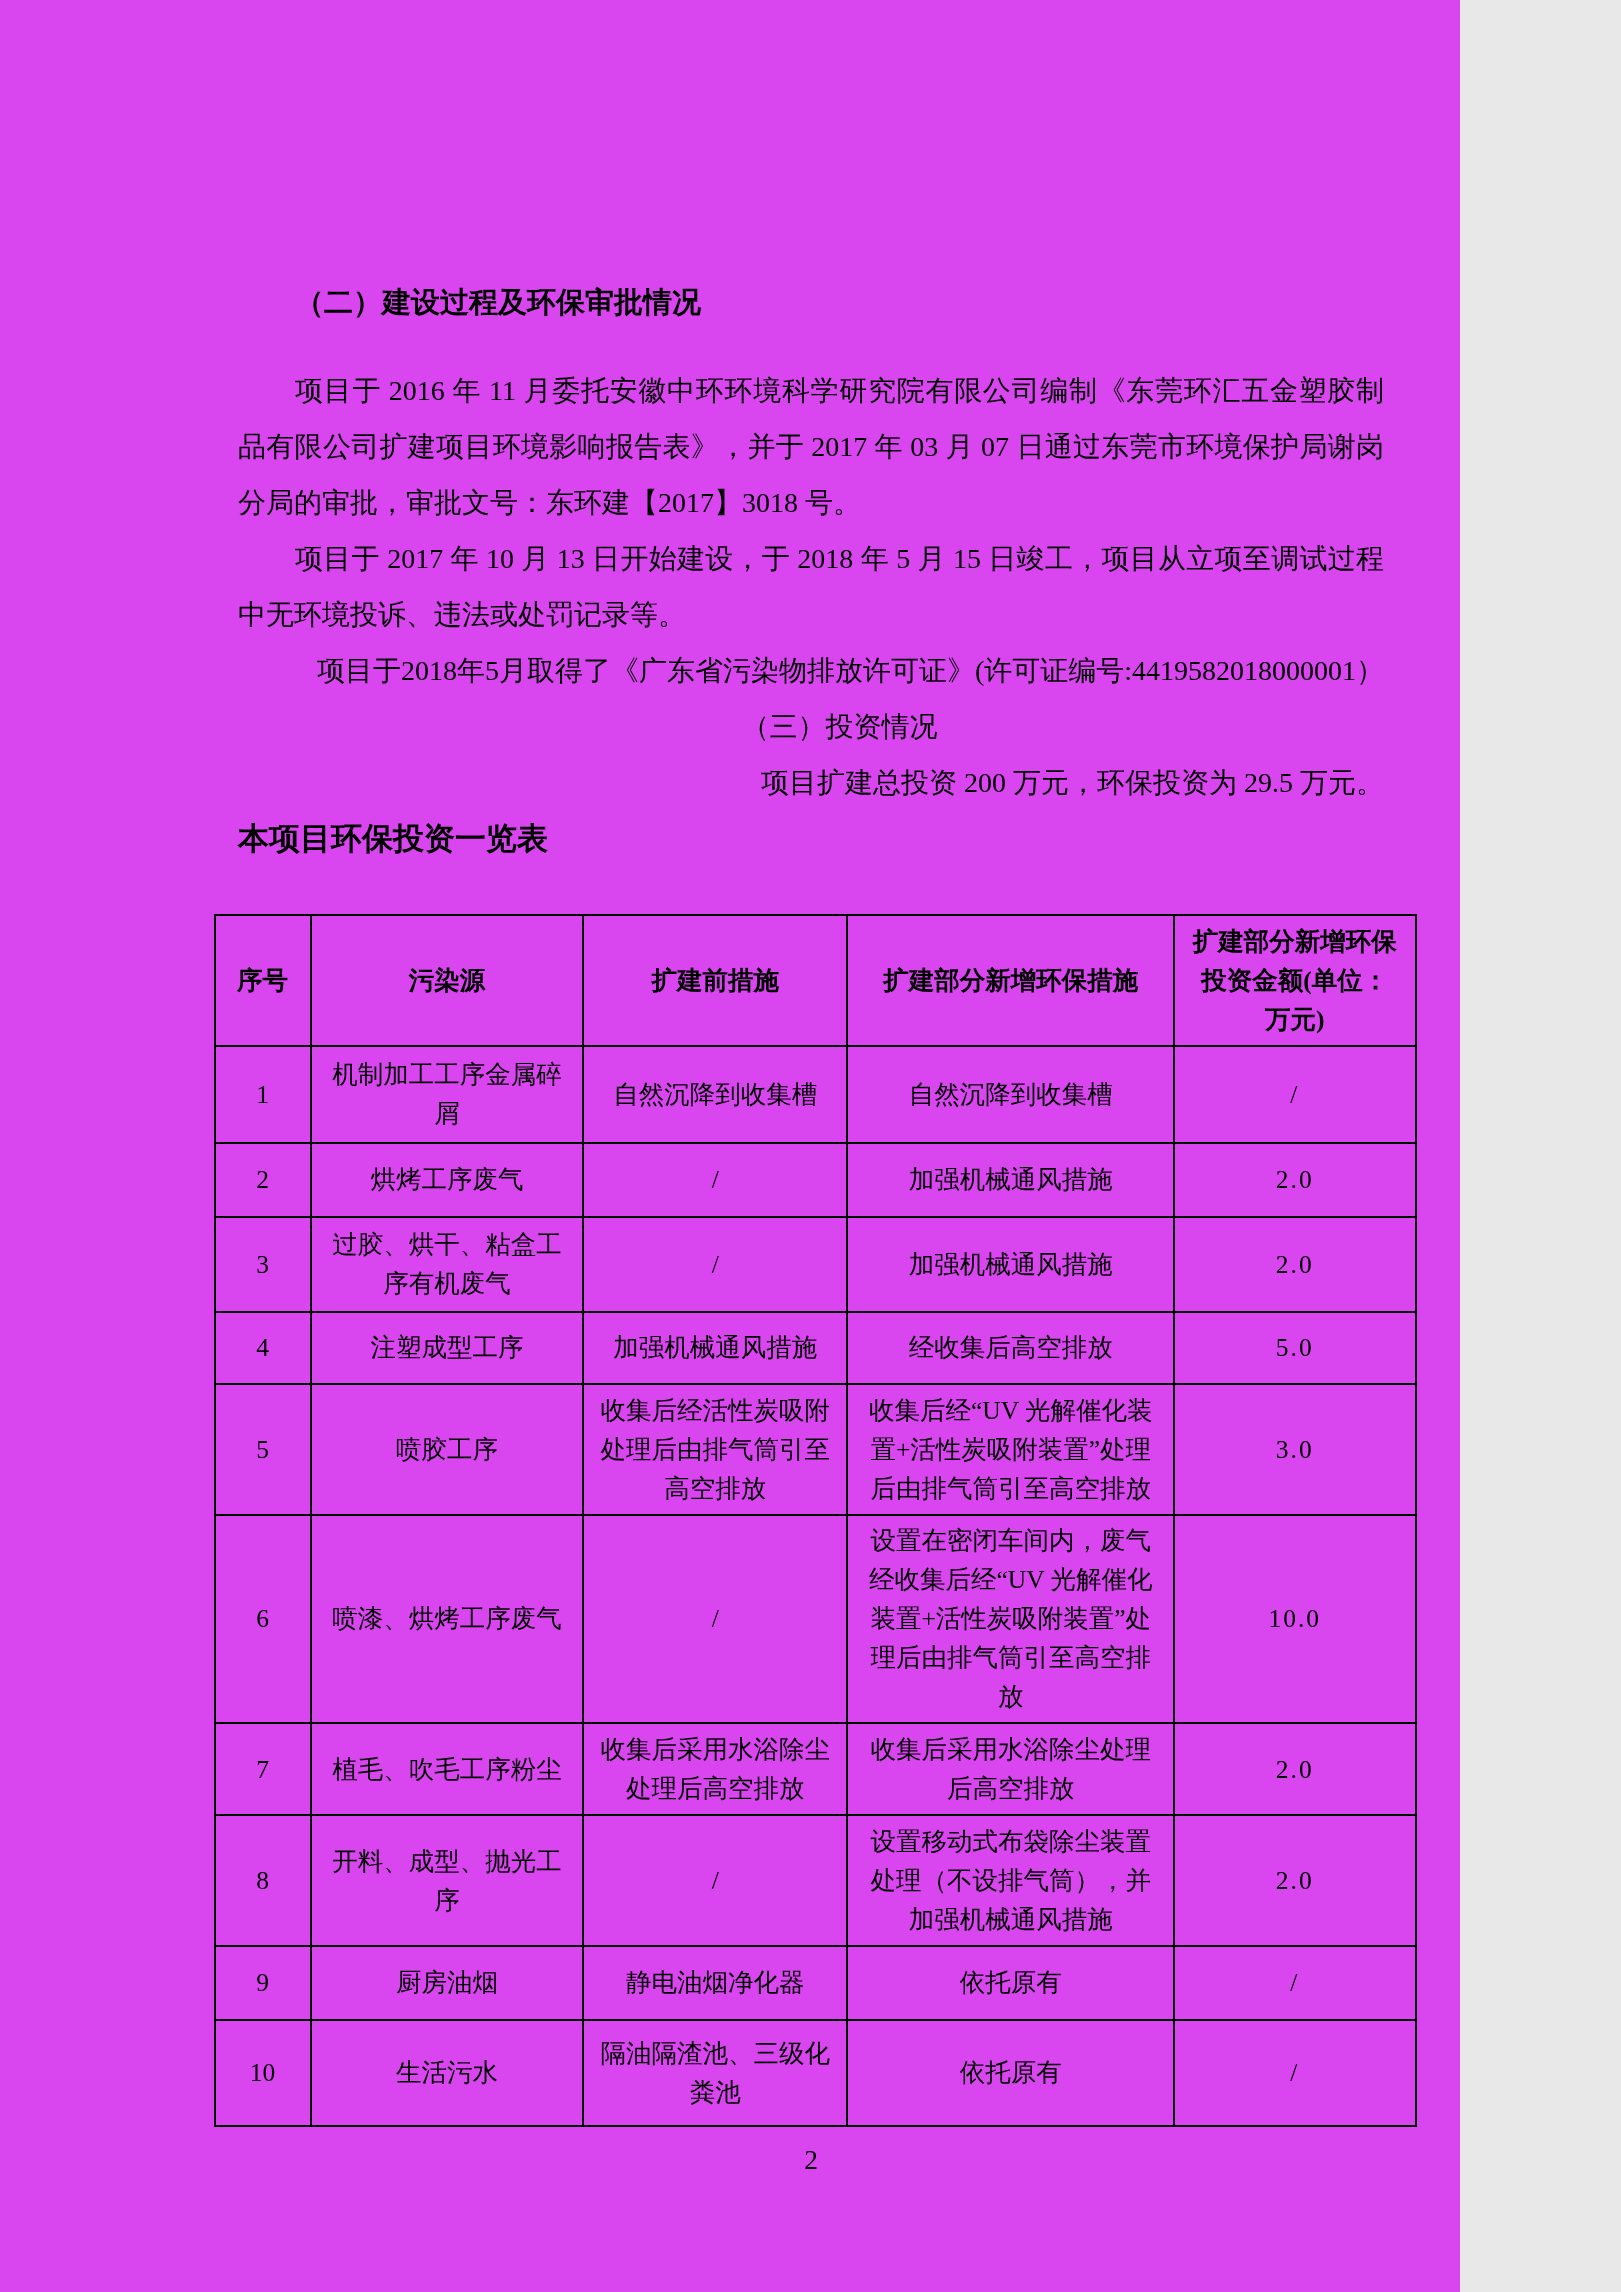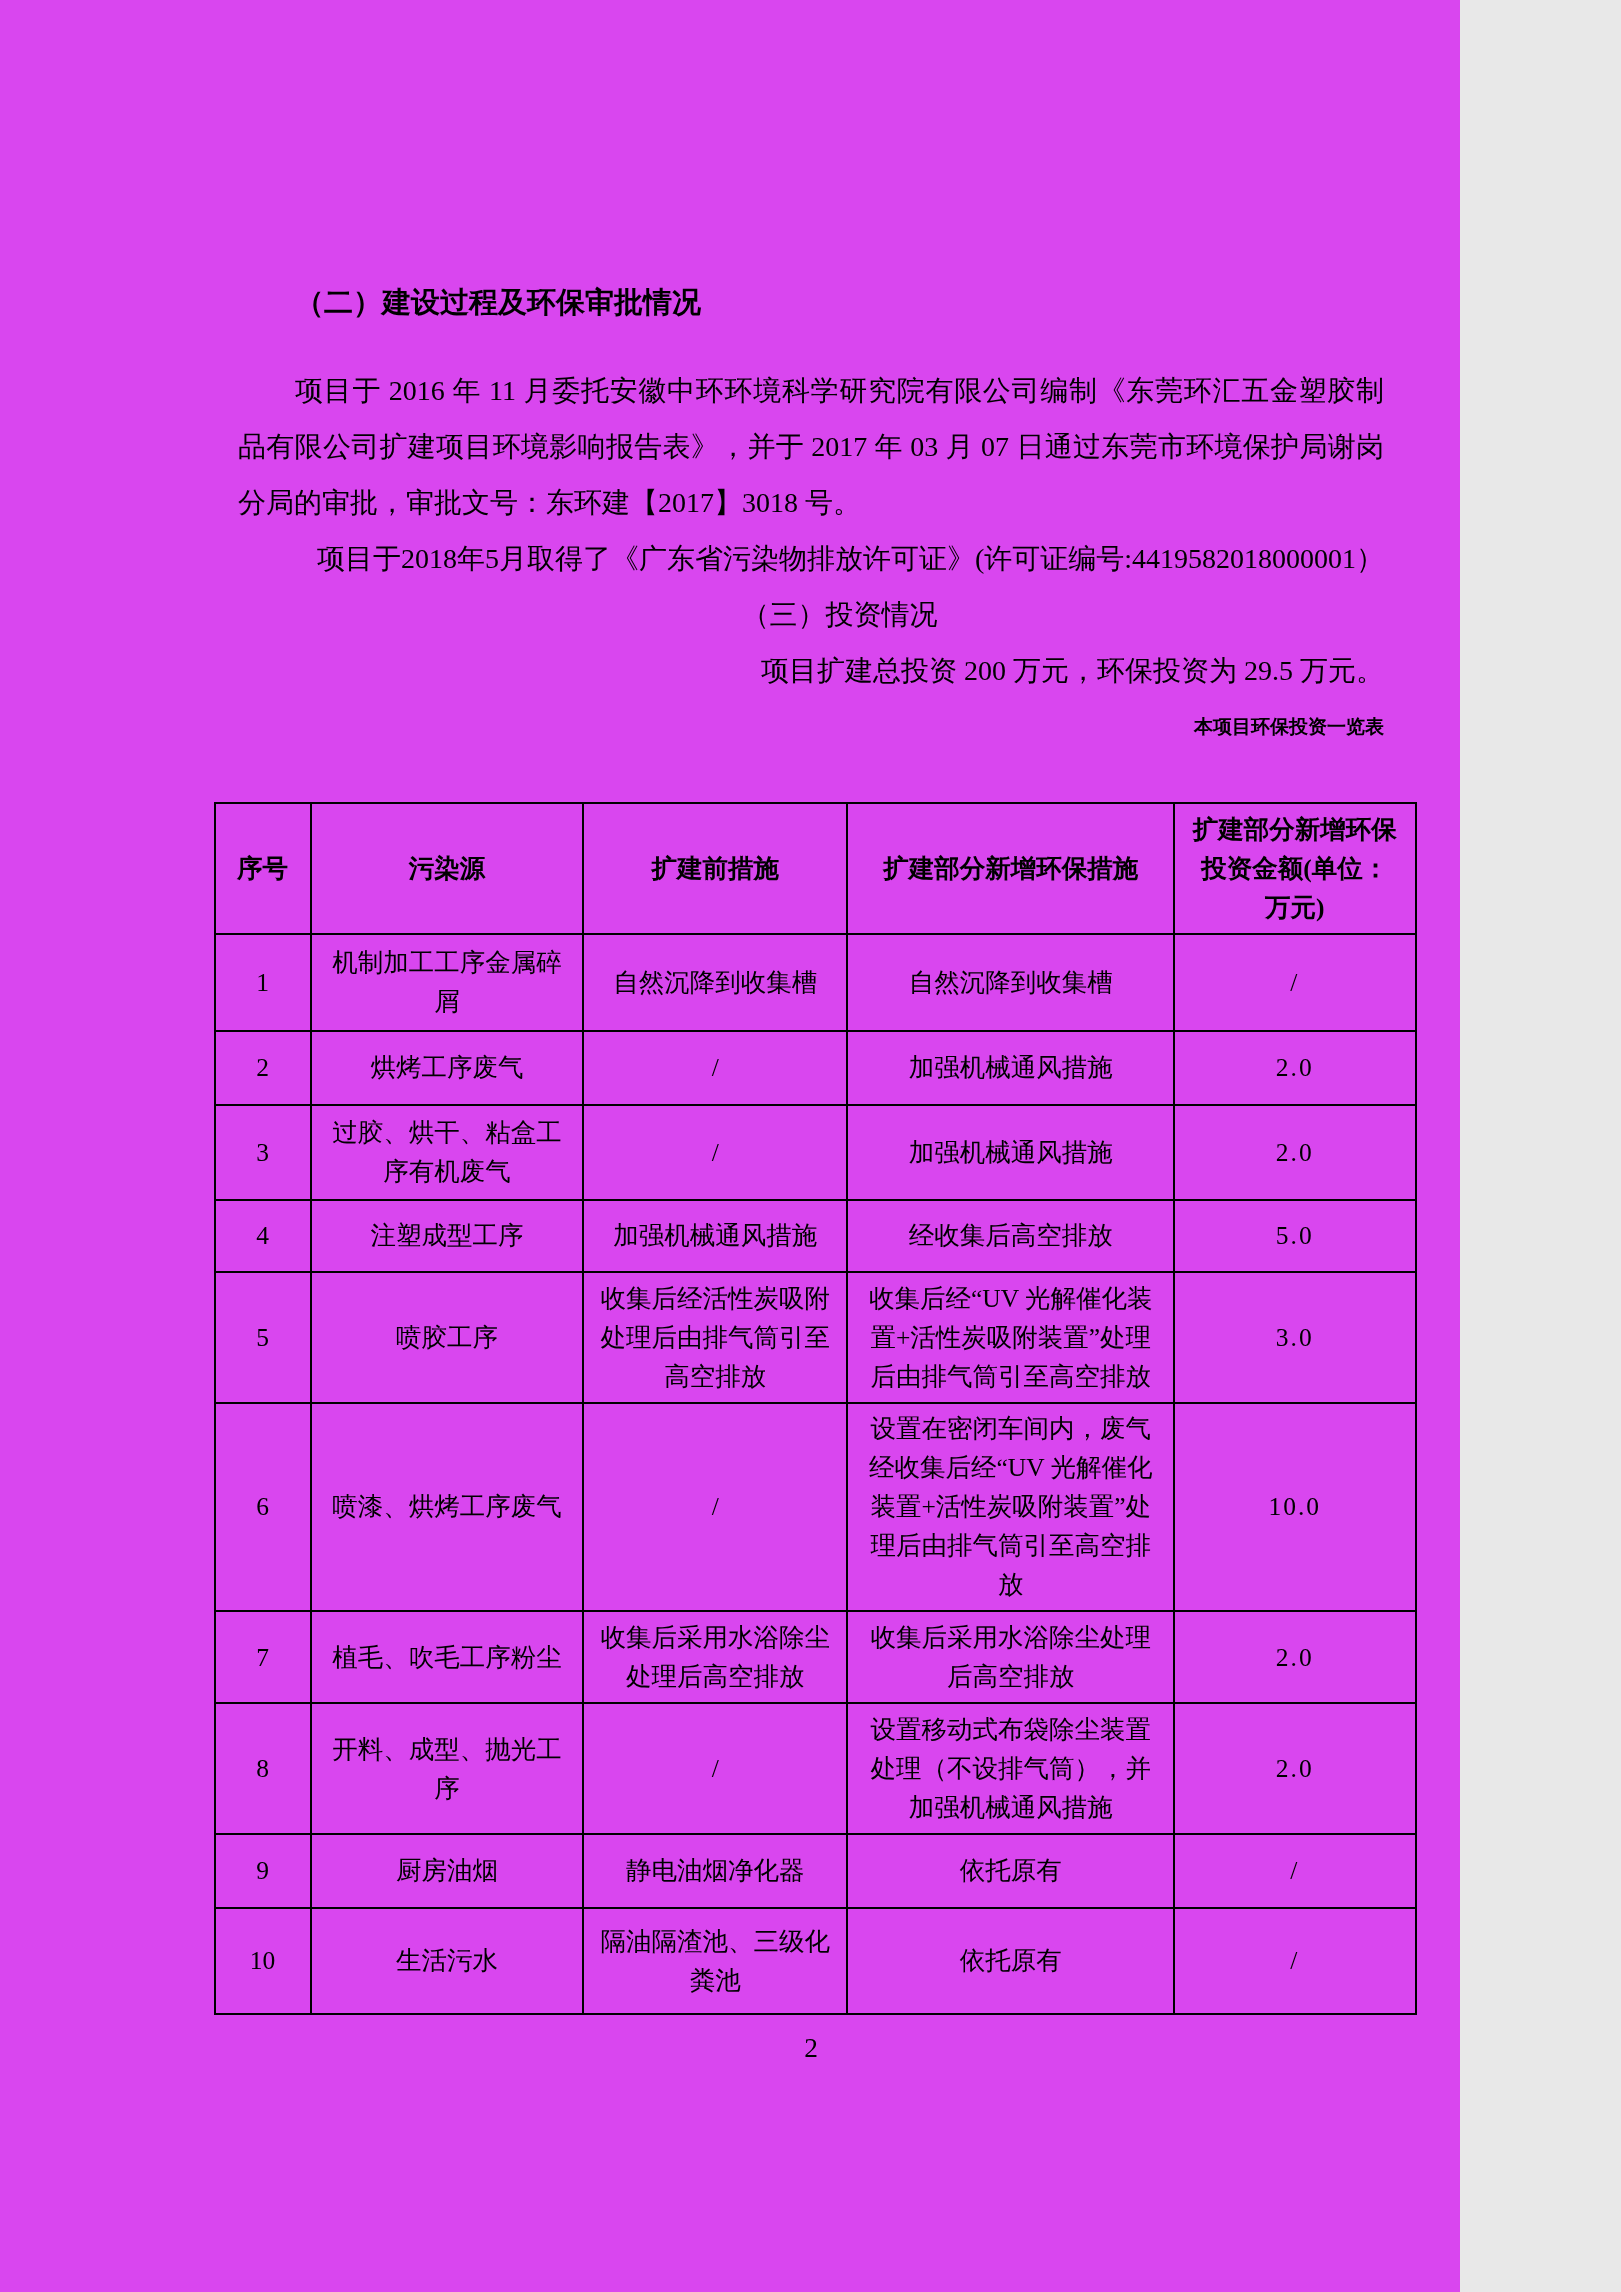--- a/index.html
+++ b/index.html
@@ -32,24 +32,24 @@
     text-indent: 57px;
   }
   .para.single { text-align: right; }
   .subheading {
     font-size: 28px;
     line-height: 56px;
     text-indent: 57px;
     text-align: center;
   }
   .table-title {
-    font-size: 19px;
+    font-size: 31px;
     font-weight: bold;
     line-height: 56px;
-    text-align: right;
+    text-align: left;
   }
   table.inv-table {
     width: 1203px;
     margin-left: -24.5px;
     margin-top: 47px;
     border-collapse: collapse;
     table-layout: fixed;
     font-size: 25.5px;
   }
   .inv-table col.c1 { width: 8.0%; }
@@ -91,20 +91,21 @@
 </style>
 </head>
 <body>
 
 <div class="page">
   <div class="content">
 
     <div class="section-heading">（二）建设过程及环保审批情况</div>
 
     <p class="para">项目于 2016 年 11 月委托安徽中环环境科学研究院有限公司编制《东莞环汇五金塑胶制品有限公司扩建项目环境影响报告表》，并于 2017 年 03 月 07 日通过东莞市环境保护局谢岗分局的审批，审批文号：东环建【2017】3018 号。</p>
+    <p class="para">项目于 2017 年 10 月 13 日开始建设，于 2018 年 5 月 15 日竣工，项目从立项至调试过程中无环境投诉、违法或处罚记录等。</p>
     <p class="para single">项目于2018年5月取得了《广东省污染物排放许可证》(许可证编号:4419582018000001）</p>
 
     <div class="subheading">（三）投资情况</div>
 
     <p class="para single">项目扩建总投资 200 万元，环保投资为 29.5 万元。</p>
 
     <div class="table-title">本项目环保投资一览表</div>
 
     <table class="inv-table">
       <colgroup>

